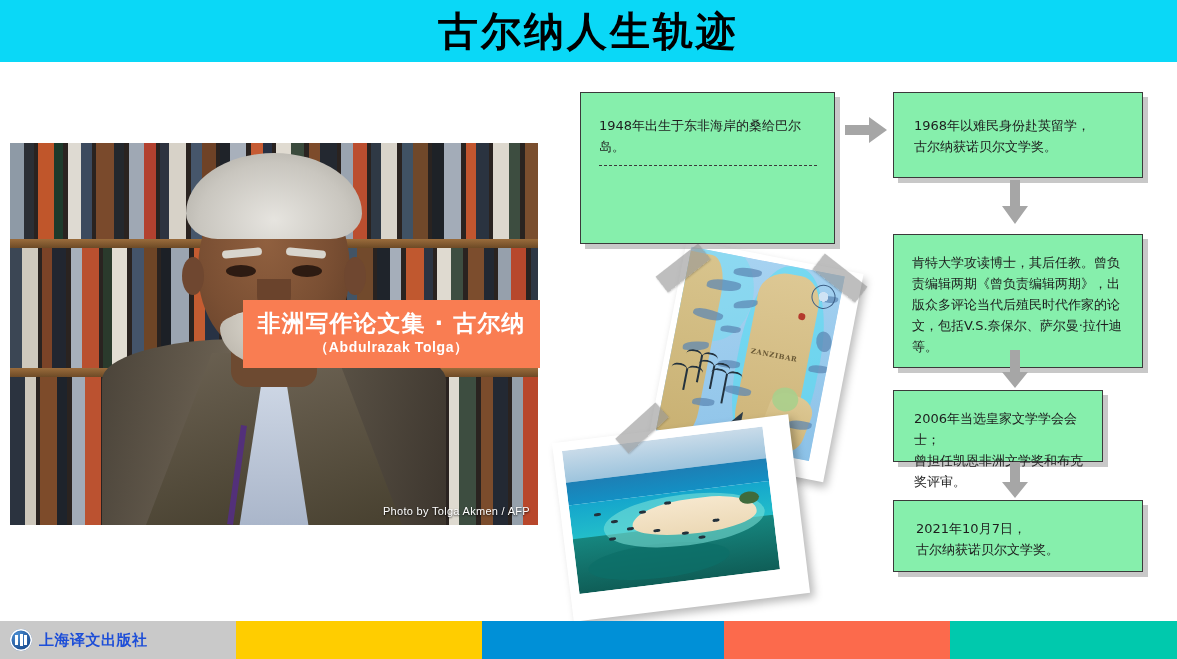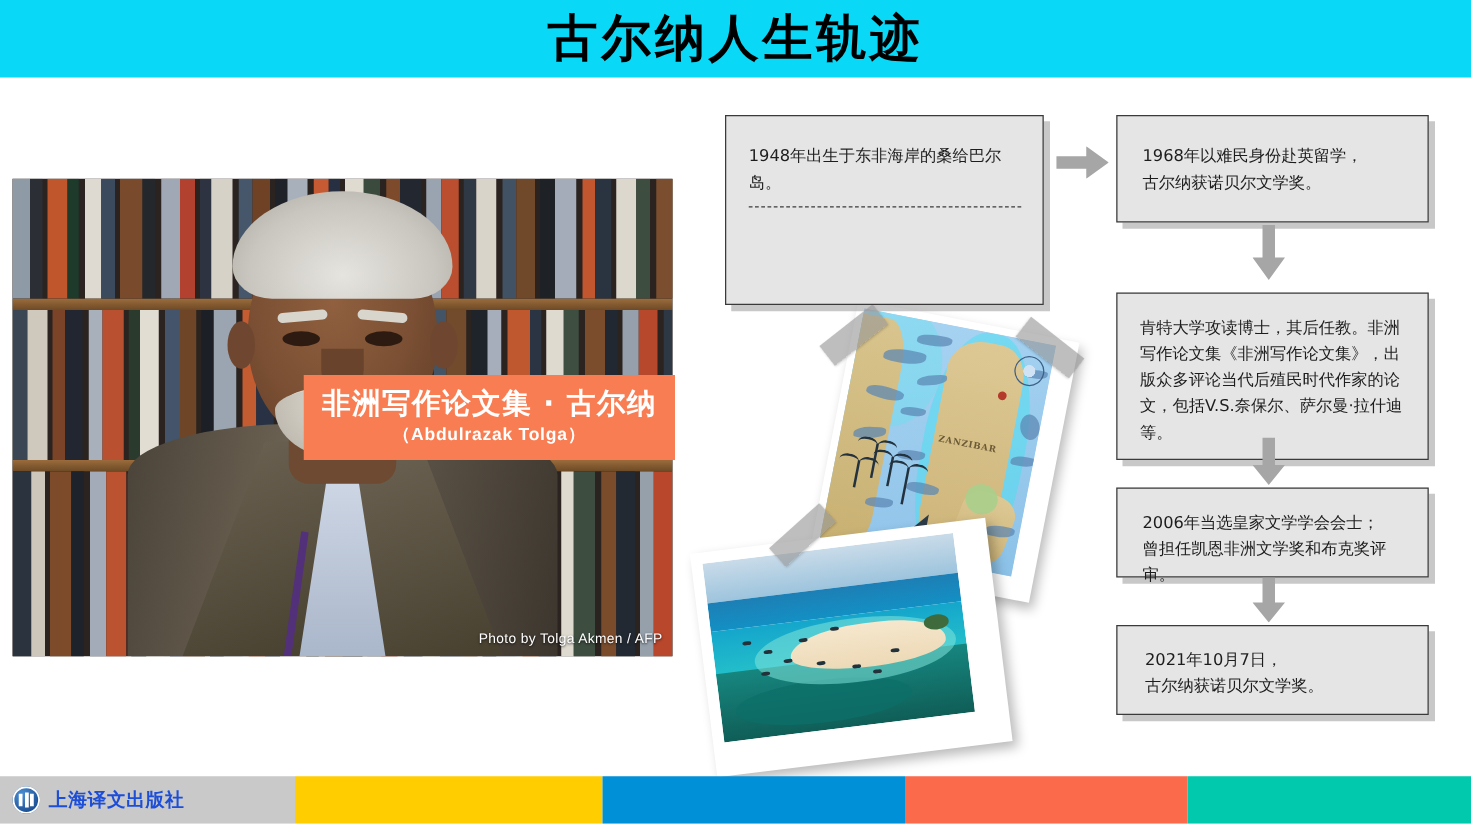--- a/index.html
+++ b/index.html
@@ -314,36 +314,36 @@
     position: absolute; left: 16%; top: 40%; width: 80%; height: 36%;
     background: #7fe3da; opacity: .55;
     border-radius: 50%;
   }
   .bush { position: absolute; right: 6%; top: 44%; width: 20px; height: 12px; background: #3f6b3c; border-radius: 50%; }
   .boat { position: absolute; width: 7px; height: 3px; background: #23313b; border-radius: 40%; }
 
   
   .flowbox {
     position: absolute;
-    background: #e5e5e5;
+    background: #86efac;
     border: 1px solid #3a3a3a;
     box-shadow: 5px 5px 0 0 rgba(155,155,155,.55);
     box-sizing: border-box;
   }
   .flowbox .txt {
     font-family: "DejaVu Sans", sans-serif;
     font-size: 13px;
     line-height: 1.62;
     color: #1d1d1d;
     white-space: pre-line;
   }
   .box1 { left: 580px; top: 92px;  width: 255px; height: 152px; padding: 22px 16px 0 18px; }
   .box2 { left: 893px; top: 92px;  width: 250px; height: 86px;  padding: 22px 16px 0 20px; }
   .box3 { left: 893px; top: 234px; width: 250px; height: 134px; padding: 17px 14px 0 18px; }
-  .box4 { left: 893px; top: 390px; width: 250px; height: 72px;  padding: 17px 8px 0 20px; }
+  .box4 { left: 893px; top: 390px; width: 210px; height: 72px;  padding: 17px 8px 0 20px; }
   .box5 { left: 893px; top: 500px; width: 250px; height: 72px;  padding: 17px 14px 0 22px; }
 
   .divider {
     margin: 8px 0 7px 0;
     border: 0;
     border-top: 1.6px dashed #3a3a3a;
     width: 218px;
   }
 
   .arrow-right {
@@ -586,21 +586,21 @@
   <div class="txt">1948年出生于东非海岸的桑给巴尔岛。</div>
   <hr class="divider">
 </div>
 
 <div class="flowbox box2">
   <div class="txt">1968年以难民身份赴英留学，
 古尔纳获诺贝尔文学奖。</div>
 </div>
 
 <div class="flowbox box3">
-  <div class="txt">肯特大学攻读博士，其后任教。非洲写作论文集《非洲写作论文集》，出版众多评论当代后殖民时代作家的论文，包括V.S.奈保尔、萨尔曼·拉什迪等。</div>
+  <div class="txt">肯特大学攻读博士，其后任教。曾负责编辑两期《曾负责编辑两期》，出版众多评论当代后殖民时代作家的论文，包括V.S.奈保尔、萨尔曼·拉什迪等。</div>
 </div>
 
 <div class="flowbox box4">
   <div class="txt">2006年当选皇家文学学会会士；
 曾担任凯恩非洲文学奖和布克奖评审。</div>
 </div>
 
 <div class="flowbox box5">
   <div class="txt">2021年10月7日，
 古尔纳获诺贝尔文学奖。</div>

